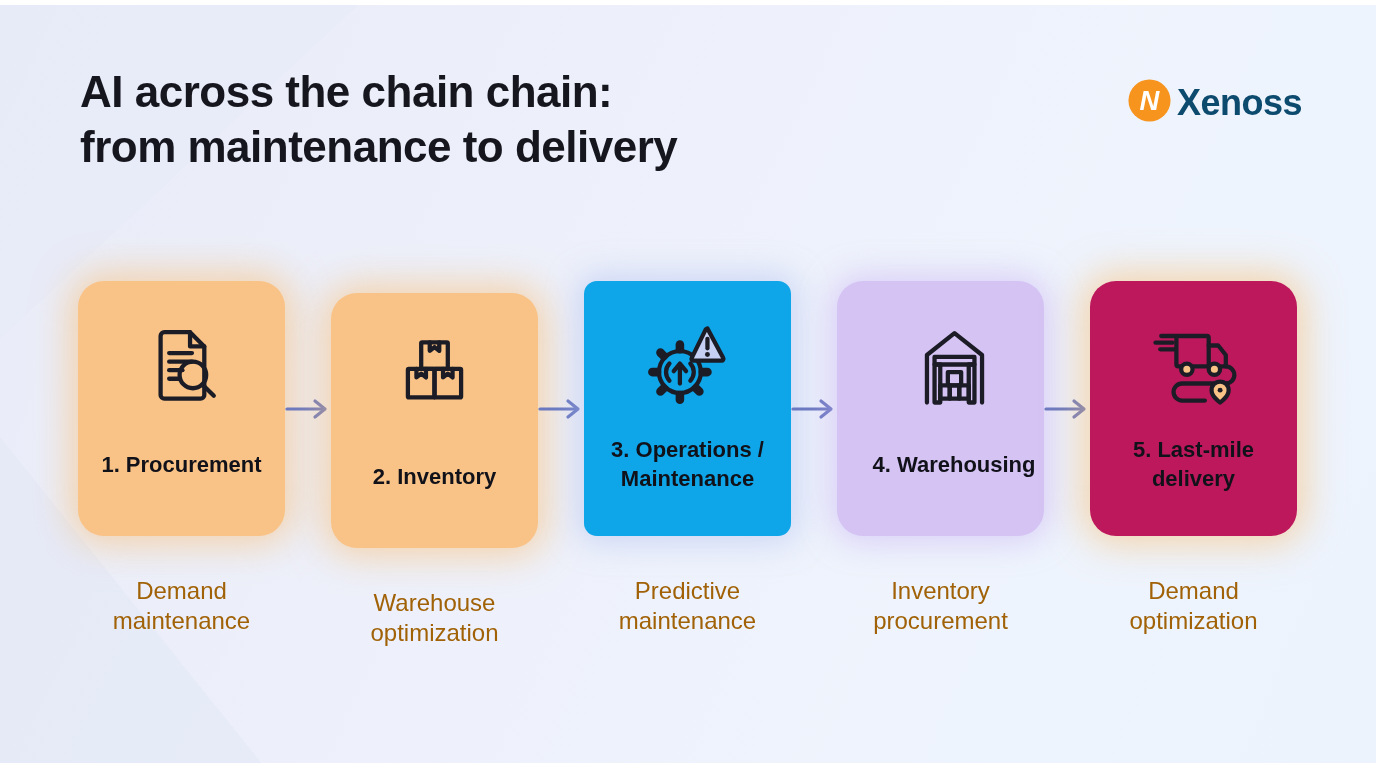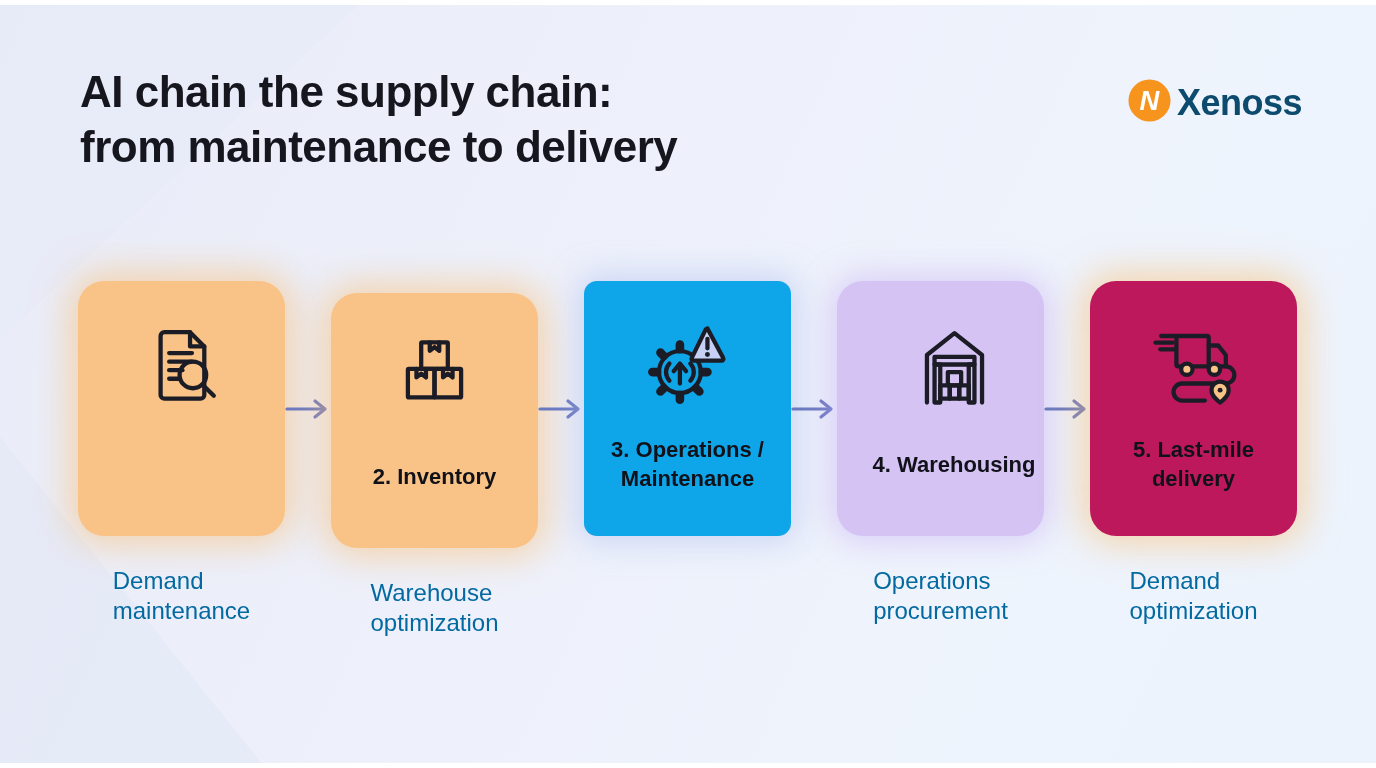--- a/index.html
+++ b/index.html
@@ -45,41 +45,41 @@
   .card.c-purple{box-shadow:0 0 30px 6px rgba(198,172,243,.5);}
   .icon-wrap{width:95px;height:95px;}
   .icon-wrap svg{width:95px;height:95px;display:block;}
   .card-label{
     margin-top:22px;min-height:60px;display:flex;flex-direction:column;justify-content:center;
     font-size:22px;line-height:29px;font-weight:800;color:#111119;text-align:center;
   }
   .card-label span{display:block;}
   .card-label span:empty{display:none;}
   .caption{
-    margin-top:30px;font-size:24px;line-height:30px;color:#0369a1;
+    margin-top:40px;font-size:24px;line-height:30px;color:#a16207;text-align:center;
   }
   .caption span{display:block;}
   .gap{
     width:46px;flex:0 0 46px;display:flex;justify-content:center;margin-top:117px;
   }
   .arrow{stroke:#6b79c0;stroke-width:3.2;fill:none;stroke-linecap:round;stroke-linejoin:round;}
   
   .li{stroke:#1c1c26;stroke-width:4.5;fill:none;stroke-linecap:round;stroke-linejoin:round;}
 </style>
 </head>
 <body>
 
 <div class="canvas">
   <div class="bg">
     <div class="bg-diag-top"></div>
     <div class="bg-diag-bottom"></div>
   </div>
 
   <div class="title">
-    <div>AI chain the supply chain:</div>
+    <div>AI across the chain chain:</div>
     <div>from maintenance to delivery</div>
   </div>
 
   <div class="logo">
     <span class="logo-mark">
       <svg width="45" height="45" viewBox="0 0 46 46">
         <circle cx="23" cy="23" r="21.5" fill="#f7941e"></circle>
         <text x="23" y="32.5" text-anchor="middle" font-family="Liberation Sans, sans-serif" font-weight="bold" font-style="italic" font-size="28" fill="#ffffff">N</text>
       </svg>
     </span>
@@ -96,20 +96,23 @@
               <path d="M59 16 H32 a4 4 0 0 0 -4 4 v62 a4 4 0 0 0 4 4 h38 a4 4 0 0 0 4 -4 V31 Z"></path>
               <path d="M59 16 v15 h15"></path>
               <path d="M37 38 h24"></path>
               <path d="M37 47 h24"></path>
               <path d="M37 56 h14"></path>
               <path d="M37 65 h11"></path>
               <circle cx="62" cy="61" r="14"></circle>
               <path d="M72 71 L84 83"></path>
             </g>
           </svg>
+        </div>
+        <div class="card-label">
+          <span>1. Procurement</span>
         </div>
       </div>
       <div class="caption">
         <span>Demand</span>
           <span>maintenance</span>
       </div>
     </div>
 
     <div class="gap">
       <svg width="46" height="22" viewBox="0 0 46 22">
@@ -177,20 +180,24 @@
               <path d="M71 23 v10"></path>
               <circle cx="71" cy="39.5" r="2.6" fill="#1c1c26" stroke="none"></circle>
             </g>
           </svg>
         </div>
         <div class="card-label">
           <span>3. Operations /</span>
             <span>Maintenance</span>
         </div>
       </div>
+      <div class="caption">
+        <span>Predictive</span>
+          <span>maintenance</span>
+      </div>
     </div>
 
     <div class="gap">
       <svg width="46" height="22" viewBox="0 0 46 22">
           <g class="arrow">
             <line x1="2" y1="11" x2="38" y2="11"></line>
             <path d="M30 3 L40 11 L30 19"></path>
           </g>
         </svg>
     </div>
@@ -209,21 +216,21 @@
               <rect x="45" y="72" width="10" height="14"></rect>
               <rect x="55" y="72" width="10" height="14"></rect>
             </g>
           </svg>
         </div>
         <div class="card-label">
           <span>4. Warehousing</span>
         </div>
       </div>
       <div class="caption">
-        <span>Operations</span>
+        <span>Inventory</span>
           <span>procurement</span>
       </div>
     </div>
 
     <div class="gap">
       <svg width="46" height="22" viewBox="0 0 46 22">
           <g class="arrow">
             <line x1="2" y1="11" x2="38" y2="11"></line>
             <path d="M30 3 L40 11 L30 19"></path>
           </g>

